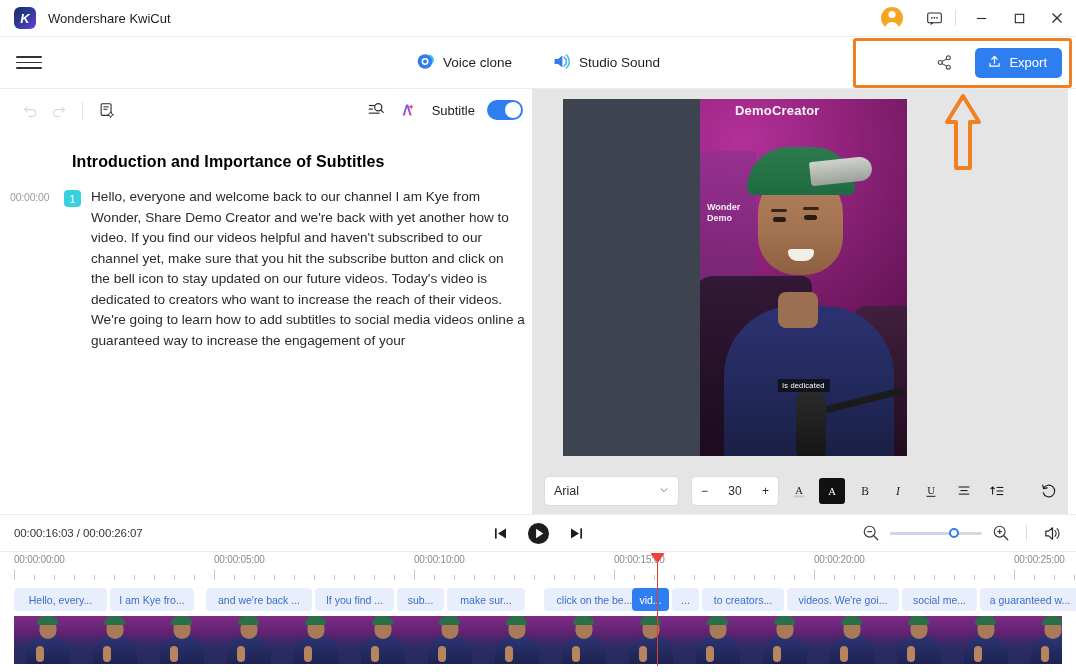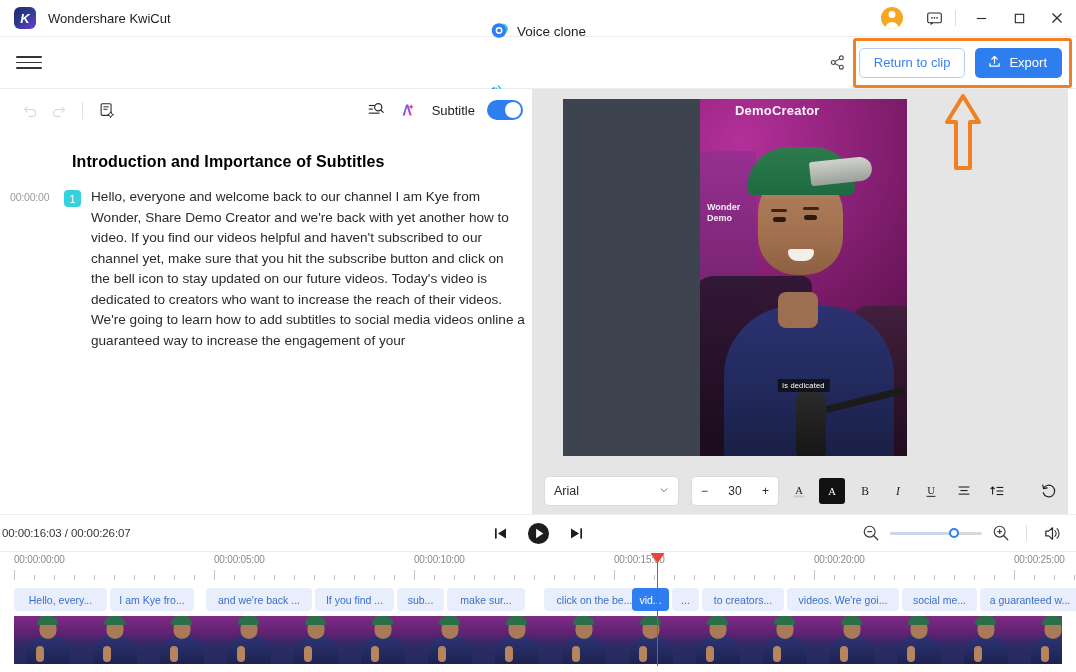--- a/index.html
+++ b/index.html
@@ -42,21 +42,21 @@
   .winbtn { width:38px;height:37px; display:flex;align-items:center;justify-content:center; cursor:pointer; }
 
   
   .toolbar {
     position:absolute; top:37px; left:0; width:1076px; height:52px;
     display:flex; align-items:center; border-bottom:1px solid #ececec; background:#fff;
   }
   .hamburger { margin-left:16px; width:26px;height:26px; display:flex;flex-direction:column;
     justify-content:center; gap:4px; cursor:pointer; }
   .hamburger span { display:block; height:1.6px; background:#333; border-radius:1px; }
-  .center-tools { position:absolute; left:0; right:0; display:flex; justify-content:center; gap:40px; align-items:center;flex-direction:column; }
+  .center-tools { position:absolute; left:0; right:0; display:flex; justify-content:center; gap:40px; align-items:center; }
   .tool-btn { display:flex; align-items:center; gap:8px; cursor:pointer; font-size:13.5px; color:#1d1d1f; }
   .tool-btn .lbl { white-space:nowrap; }
   .right-tools { margin-left:auto; display:flex; align-items:center; padding-right:14px; position:relative; z-index:5; }
   .share-ic { width:30px;height:30px;display:flex;align-items:center;justify-content:center;cursor:pointer;margin-right:6px; }
 
   
   .highlight-box {
     position:absolute; left:853px; top:38px; width:219px; height:50px;
     border:3px solid #F08022; border-radius:3px; z-index:4; pointer-events:none;
   }
@@ -201,21 +201,21 @@
     margin-left:7px; cursor:pointer; font-size:14.5px; color:#1d1d1f; border-radius:3px;
   }
   .fmt-ic.filled { background:#111; color:#fff; }
   .fmt-sep { width:1px;height:18px;background:#e3e3e3;margin:0 7px 0 11px; }
 
   
   .tl-ctrl {
     position:absolute; left:0; top:514px; width:1076px; height:38px;
     display:flex; align-items:center; border-top:1px solid #ececec; border-bottom:1px solid #ececec; background:#fff;
   }
-  .tc-text { margin-left:2px; font-size:11.5px; color:#333; letter-spacing:-.1px; }
+  .tc-text { margin-left:14px; font-size:11.5px; color:#333; letter-spacing:-.1px; }
   .play-group { position:absolute; left:0; right:0; display:flex; justify-content:center; align-items:center; gap:18px; }
   .pg-btn { cursor:pointer; display:flex; align-items:center; }
   .zoom-group { margin-left:auto; display:flex; align-items:center; padding-right:14px; gap:10px; }
   .zslider { width:92px; height:3px; background:#d9d9d9; border-radius:2px; position:relative; cursor:pointer; }
   .zslider .fill { position:absolute; left:0; top:0; height:3px; width:70%; background:#c9d6ee; border-radius:2px; }
   .zslider .knob { position:absolute; left:70%; top:-3.5px; width:10px;height:10px;border-radius:50%;
     background:#fff; border:2px solid #2f7ef0; transform:translateX(-50%); }
 
   .ruler { position:absolute; left:0; top:552px; width:1076px; height:34px; background:#fff; }
   .ruler .lbl { position:absolute; top:2px; font-size:10px; color:#8a8a8a; letter-spacing:-.2px; }
@@ -332,21 +332,20 @@
     <div class="right-tools">
       <div class="share-ic">
         <svg width="17" height="17" viewBox="0 0 20 20">
           <circle cx="14.5" cy="4.5" r="2.3" fill="none" stroke="#4a4a4a" stroke-width="1.3"></circle>
           <circle cx="5" cy="10" r="2.3" fill="none" stroke="#4a4a4a" stroke-width="1.3"></circle>
           <circle cx="14.5" cy="15.5" r="2.3" fill="none" stroke="#4a4a4a" stroke-width="1.3"></circle>
           <line x1="7" y1="8.8" x2="12.5" y2="5.7" stroke="#4a4a4a" stroke-width="1.2"></line>
           <line x1="7" y1="11.2" x2="12.5" y2="14.3" stroke="#4a4a4a" stroke-width="1.2"></line>
         </svg>
       </div>
-      <button class="btn-return">Return to clip</button>
       <button class="btn-export">
         <span>
           <svg width="15" height="15" viewBox="0 0 18 18">
             <path d="M9 3 L9 11" stroke="#fff" stroke-width="1.5" stroke-linecap="round"></path>
             <path d="M5.8 6.2 L9 3 L12.2 6.2" stroke="#fff" stroke-width="1.5" fill="none" stroke-linecap="round" stroke-linejoin="round"></path>
             <path d="M3.5 11.5 L3.5 14.5 L14.5 14.5 L14.5 11.5" stroke="#fff" stroke-width="1.5" fill="none" stroke-linecap="round"></path>
           </svg>
         </span>
         <span>Export</span>
       </button>

